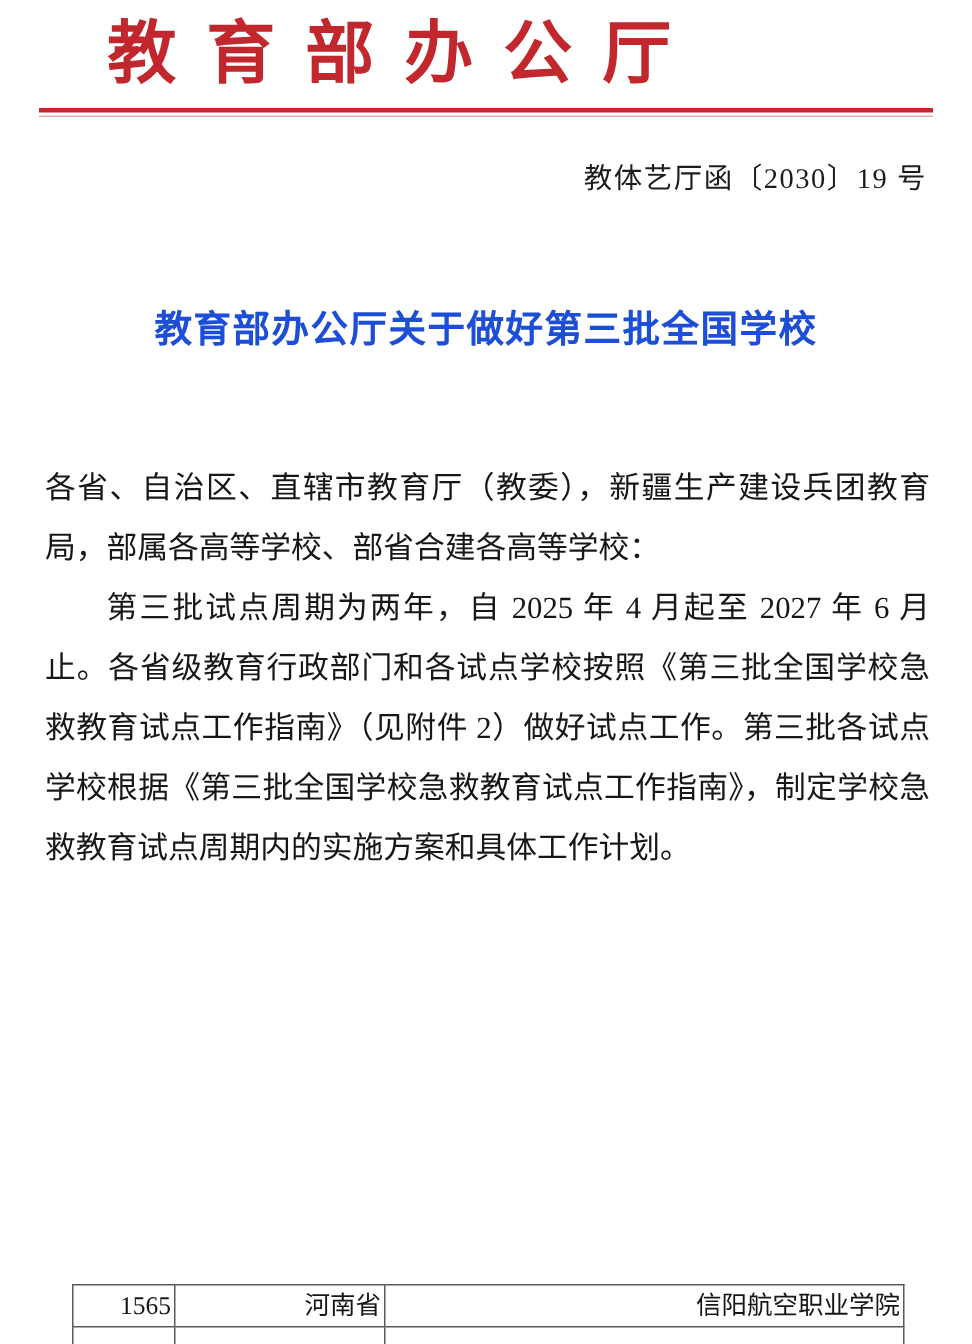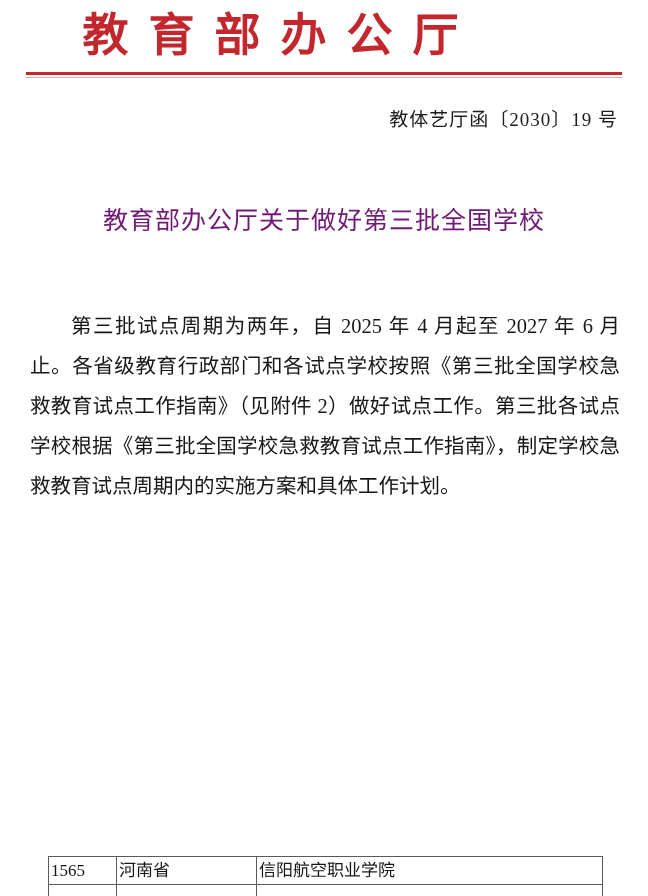--- a/index.html
+++ b/index.html
@@ -18,21 +18,20 @@
     -webkit-font-smoothing: antialiased;
   }
 
   
   .masthead {
     position: absolute;
     left: 0;
     top: 8px;
     width: 519px;
     text-align: center;
-    padding-left: 11px;
   }
 
   .masthead-title {
     display: inline-block;
     color: #C2272D;
     font-family: "Liberation Serif", "DejaVu Serif", serif;
     font-size: 46px;
     font-weight: bold;
     line-height: 56px;
     letter-spacing: 20px;
@@ -73,23 +72,23 @@
   }
 
   
   .doc-title {
     position: absolute;
     left: 30px;
     top: 200px;
     width: 588px;
     text-align: center;
     font-size: 25px;
-    font-weight: normal;
+    font-weight: bold;
     line-height: 42px;
-    color: #701a75;
+    color: #1d4ed8;
     letter-spacing: 1px;
   }
   .doc-title .tline {
     display: block;
     white-space: nowrap;
   }
 
   
   .body-text {
     position: absolute;
@@ -122,21 +121,21 @@
     border-collapse: collapse;
     width: 554px;
     table-layout: fixed;
   }
   table.doc-table td {
     border: 1px solid #5a5a5a;
     height: 27px;
     font-size: 17px;
     line-height: 25px;
     color: #16161a;
-    text-align: left;
+    text-align: right;
     vertical-align: middle;
     padding: 0 2px;
     overflow: hidden;
     white-space: nowrap;
   }
   table.doc-table col.c-index { width: 68px; }
   table.doc-table col.c-province { width: 140px; }
   table.doc-table col.c-school { width: 346px; }
 </style>
 </head>
@@ -154,20 +153,21 @@
     <div class="rule-thin"></div>
   </div>
 
   <div class="doc-number">教体艺厅函〔2030〕19 号</div>
 
   <div class="doc-title">
     <span class="tline">教育部办公厅关于做好第三批全国学校</span>
   </div>
 
   <div class="body-text">
+    <p>各省、自治区、直辖市教育厅（教委），新疆生产建设兵团教育局，部属各高等学校、部省合建各高等学校：</p>
     <p class="indent">第三批试点周期为两年，自 2025 年 4 月起至 2027 年 6 月止。各省级教育行政部门和各试点学校按照《第三批全国学校急救教育试点工作指南》（见附件 2）做好试点工作。第三批各试点学校根据《第三批全国学校急救教育试点工作指南》，制定学校急救教育试点周期内的实施方案和具体工作计划。</p>
   </div>
 
   <div class="doc-table-wrap">
     <table class="doc-table">
       <colgroup>
         <col class="c-index">
         <col class="c-province">
         <col class="c-school">
       </colgroup>

